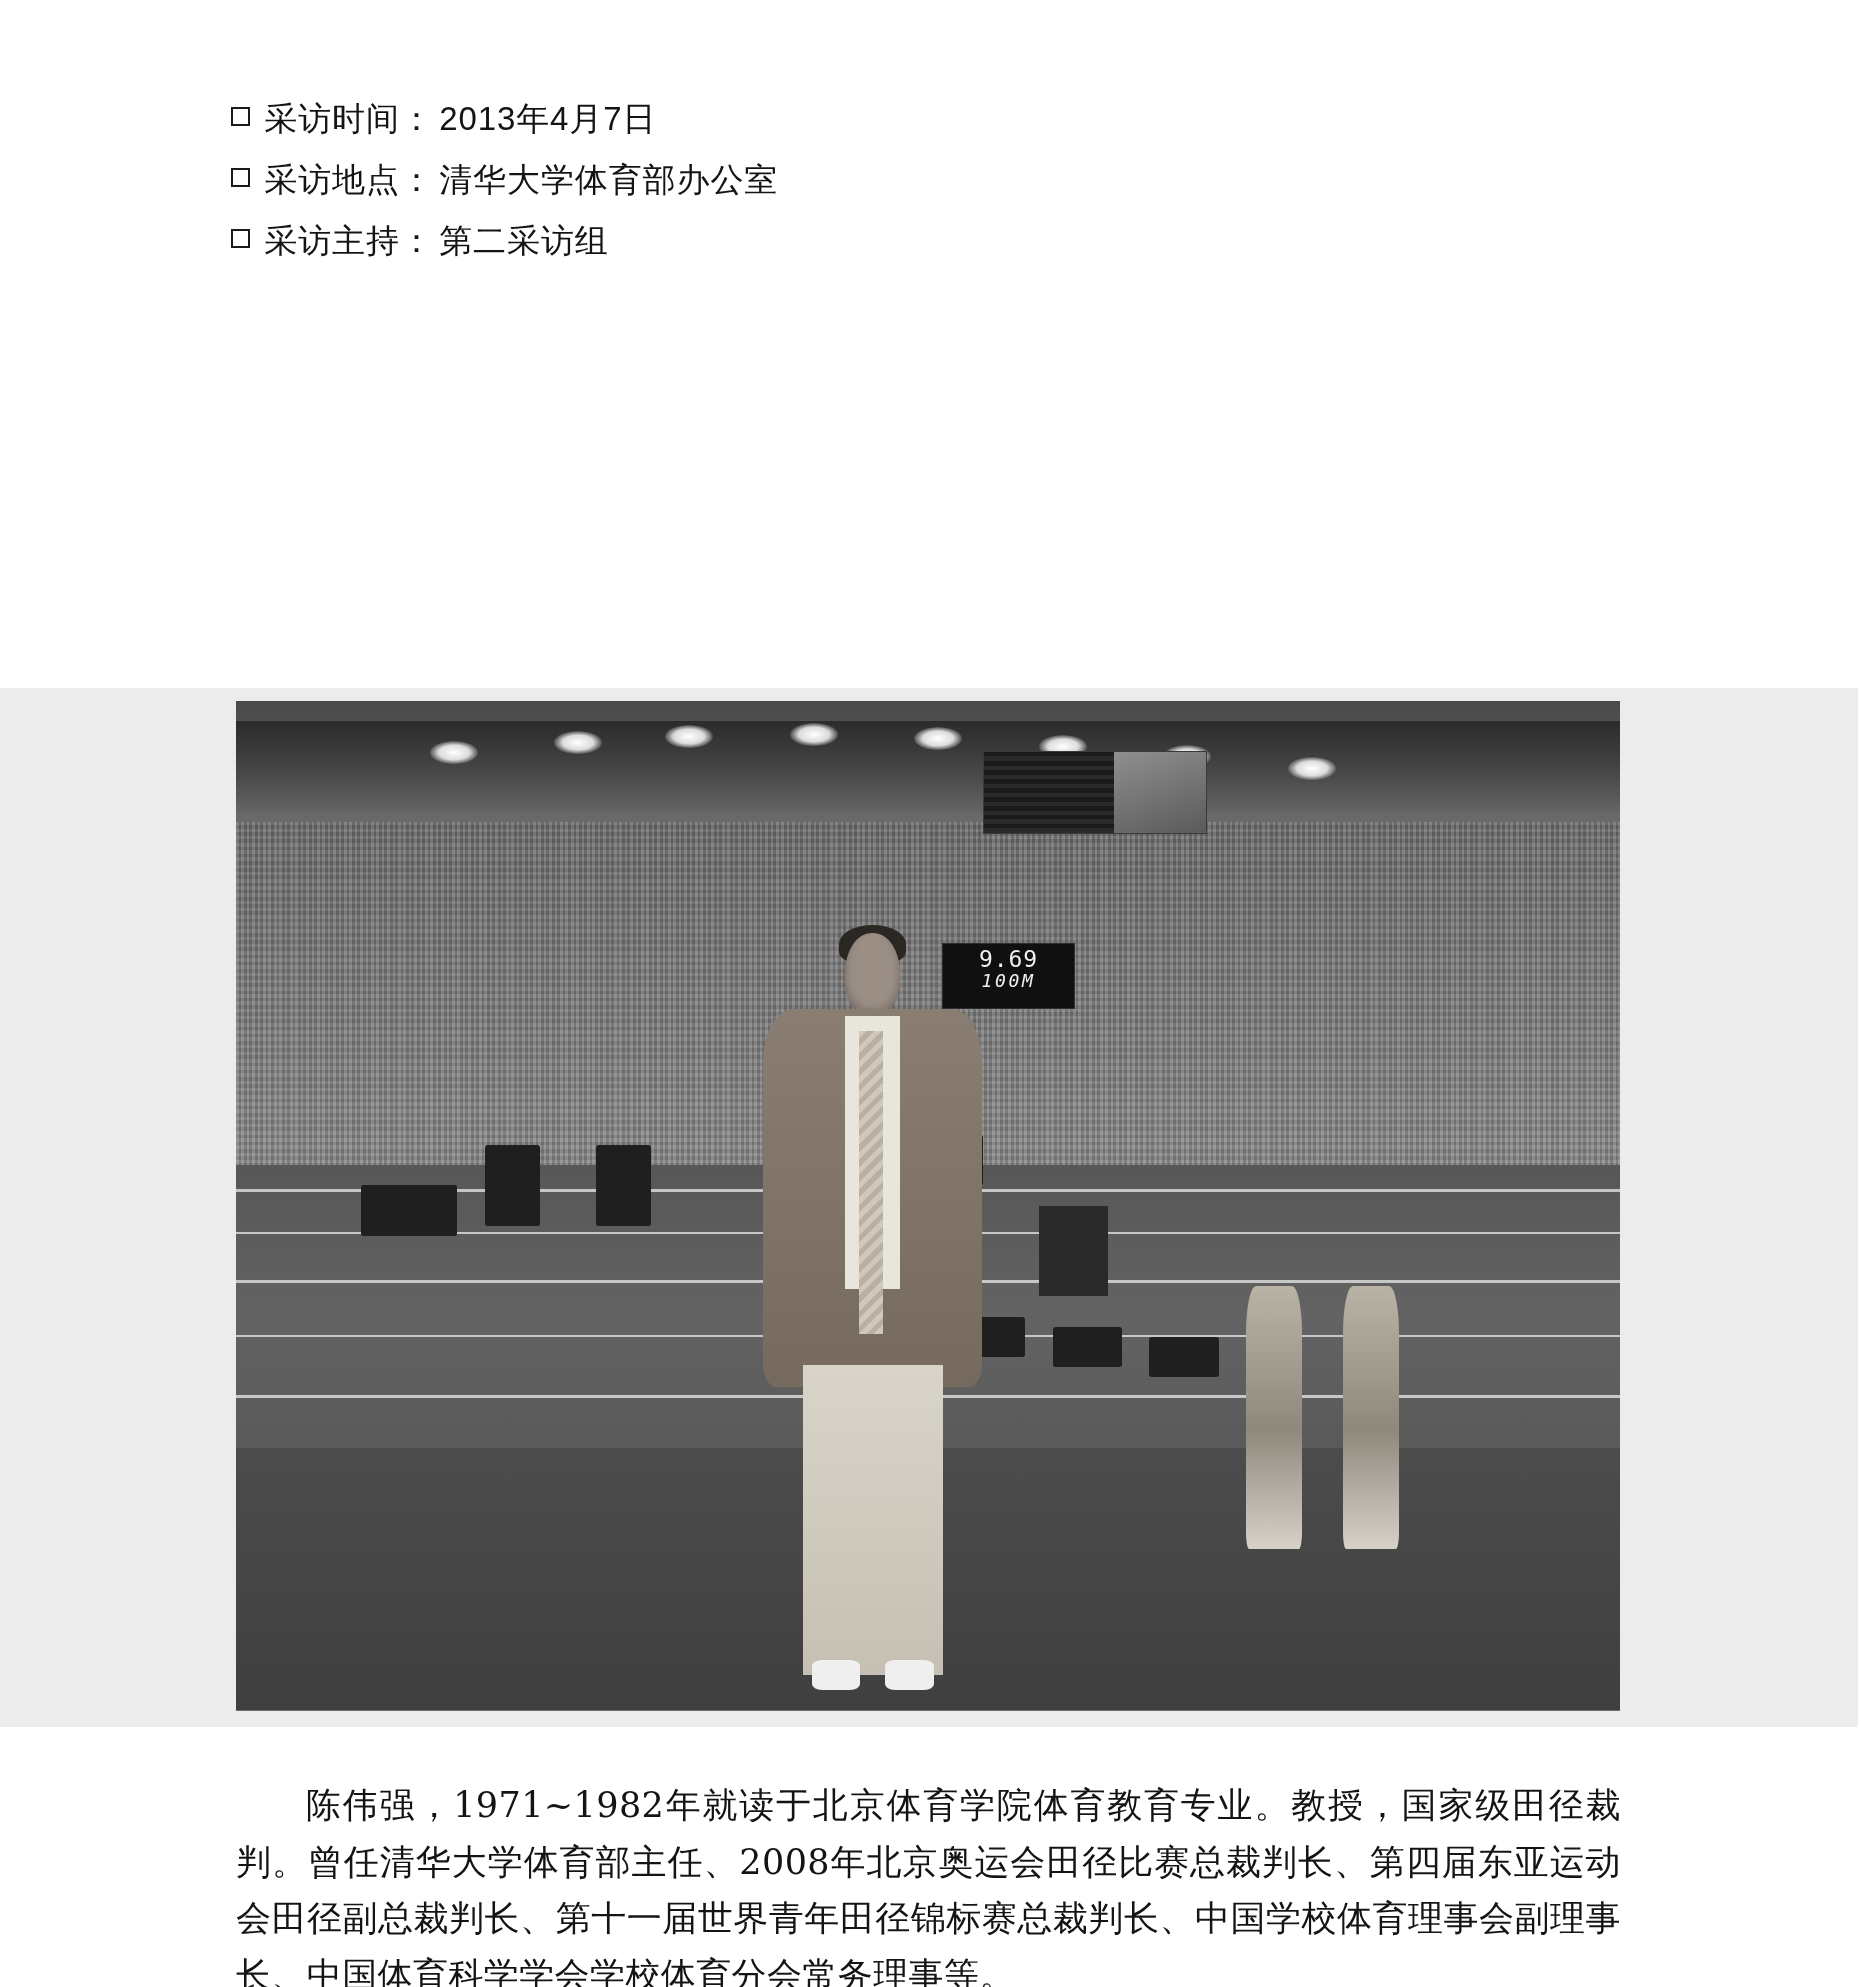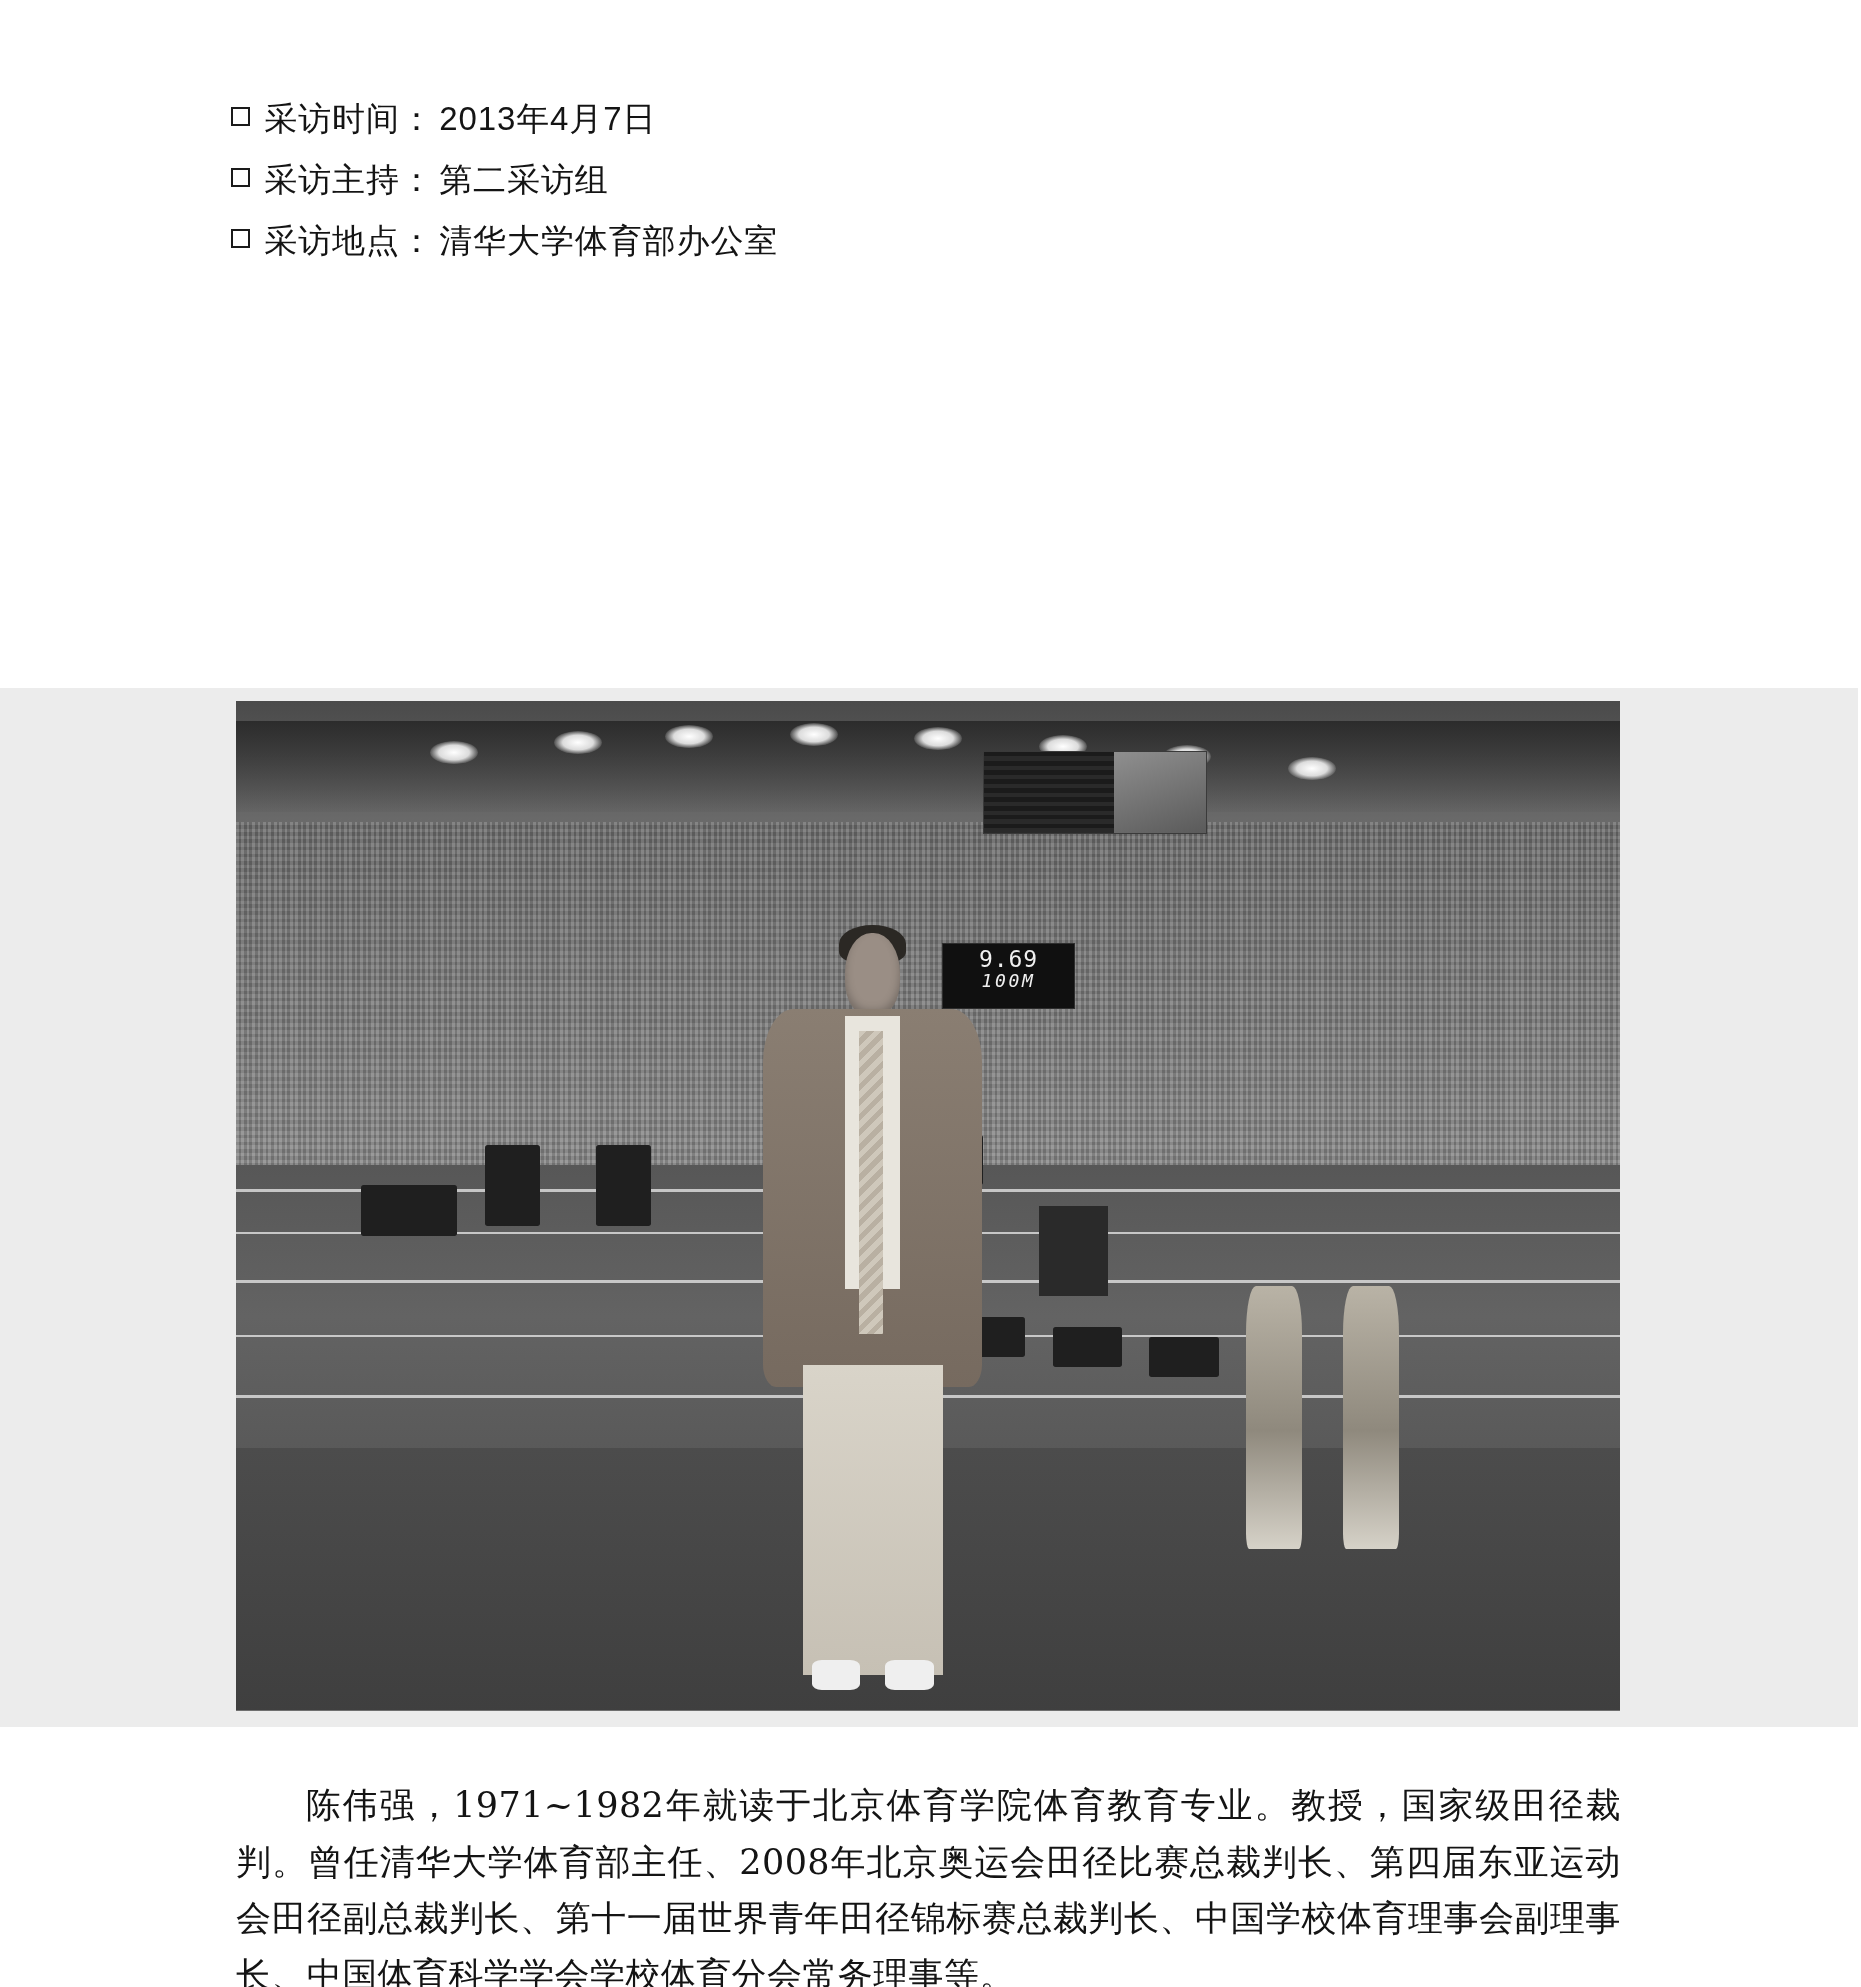--- a/index.html
+++ b/index.html
@@ -239,27 +239,27 @@
 
 
   <div class="meta-list">
     <div class="meta-item">
       <span class="meta-bullet"></span>
       <span class="meta-label">采访时间：</span>
       <span class="meta-value">2013年4月7日</span>
     </div>
     <div class="meta-item">
       <span class="meta-bullet"></span>
-      <span class="meta-label">采访主持：</span>
-      <span class="meta-value">第二采访组</span>
+      <span class="meta-label">采访地点：</span>
+      <span class="meta-value">清华大学体育部办公室</span>
     </div>
     <div class="meta-item">
       <span class="meta-bullet"></span>
-      <span class="meta-label">采访地点：</span>
-      <span class="meta-value">清华大学体育部办公室</span>
+      <span class="meta-label">采访主持：</span>
+      <span class="meta-value">第二采访组</span>
     </div>
   </div>
 
   <div class="figure-band">
     <div class="photo">
       <div class="sky"></div>
       <div class="roof-lights"></div>
 
       <div class="lightpod" style="left:14%; top:4%;"></div>
       <div class="lightpod" style="left:23%; top:3%;"></div>

